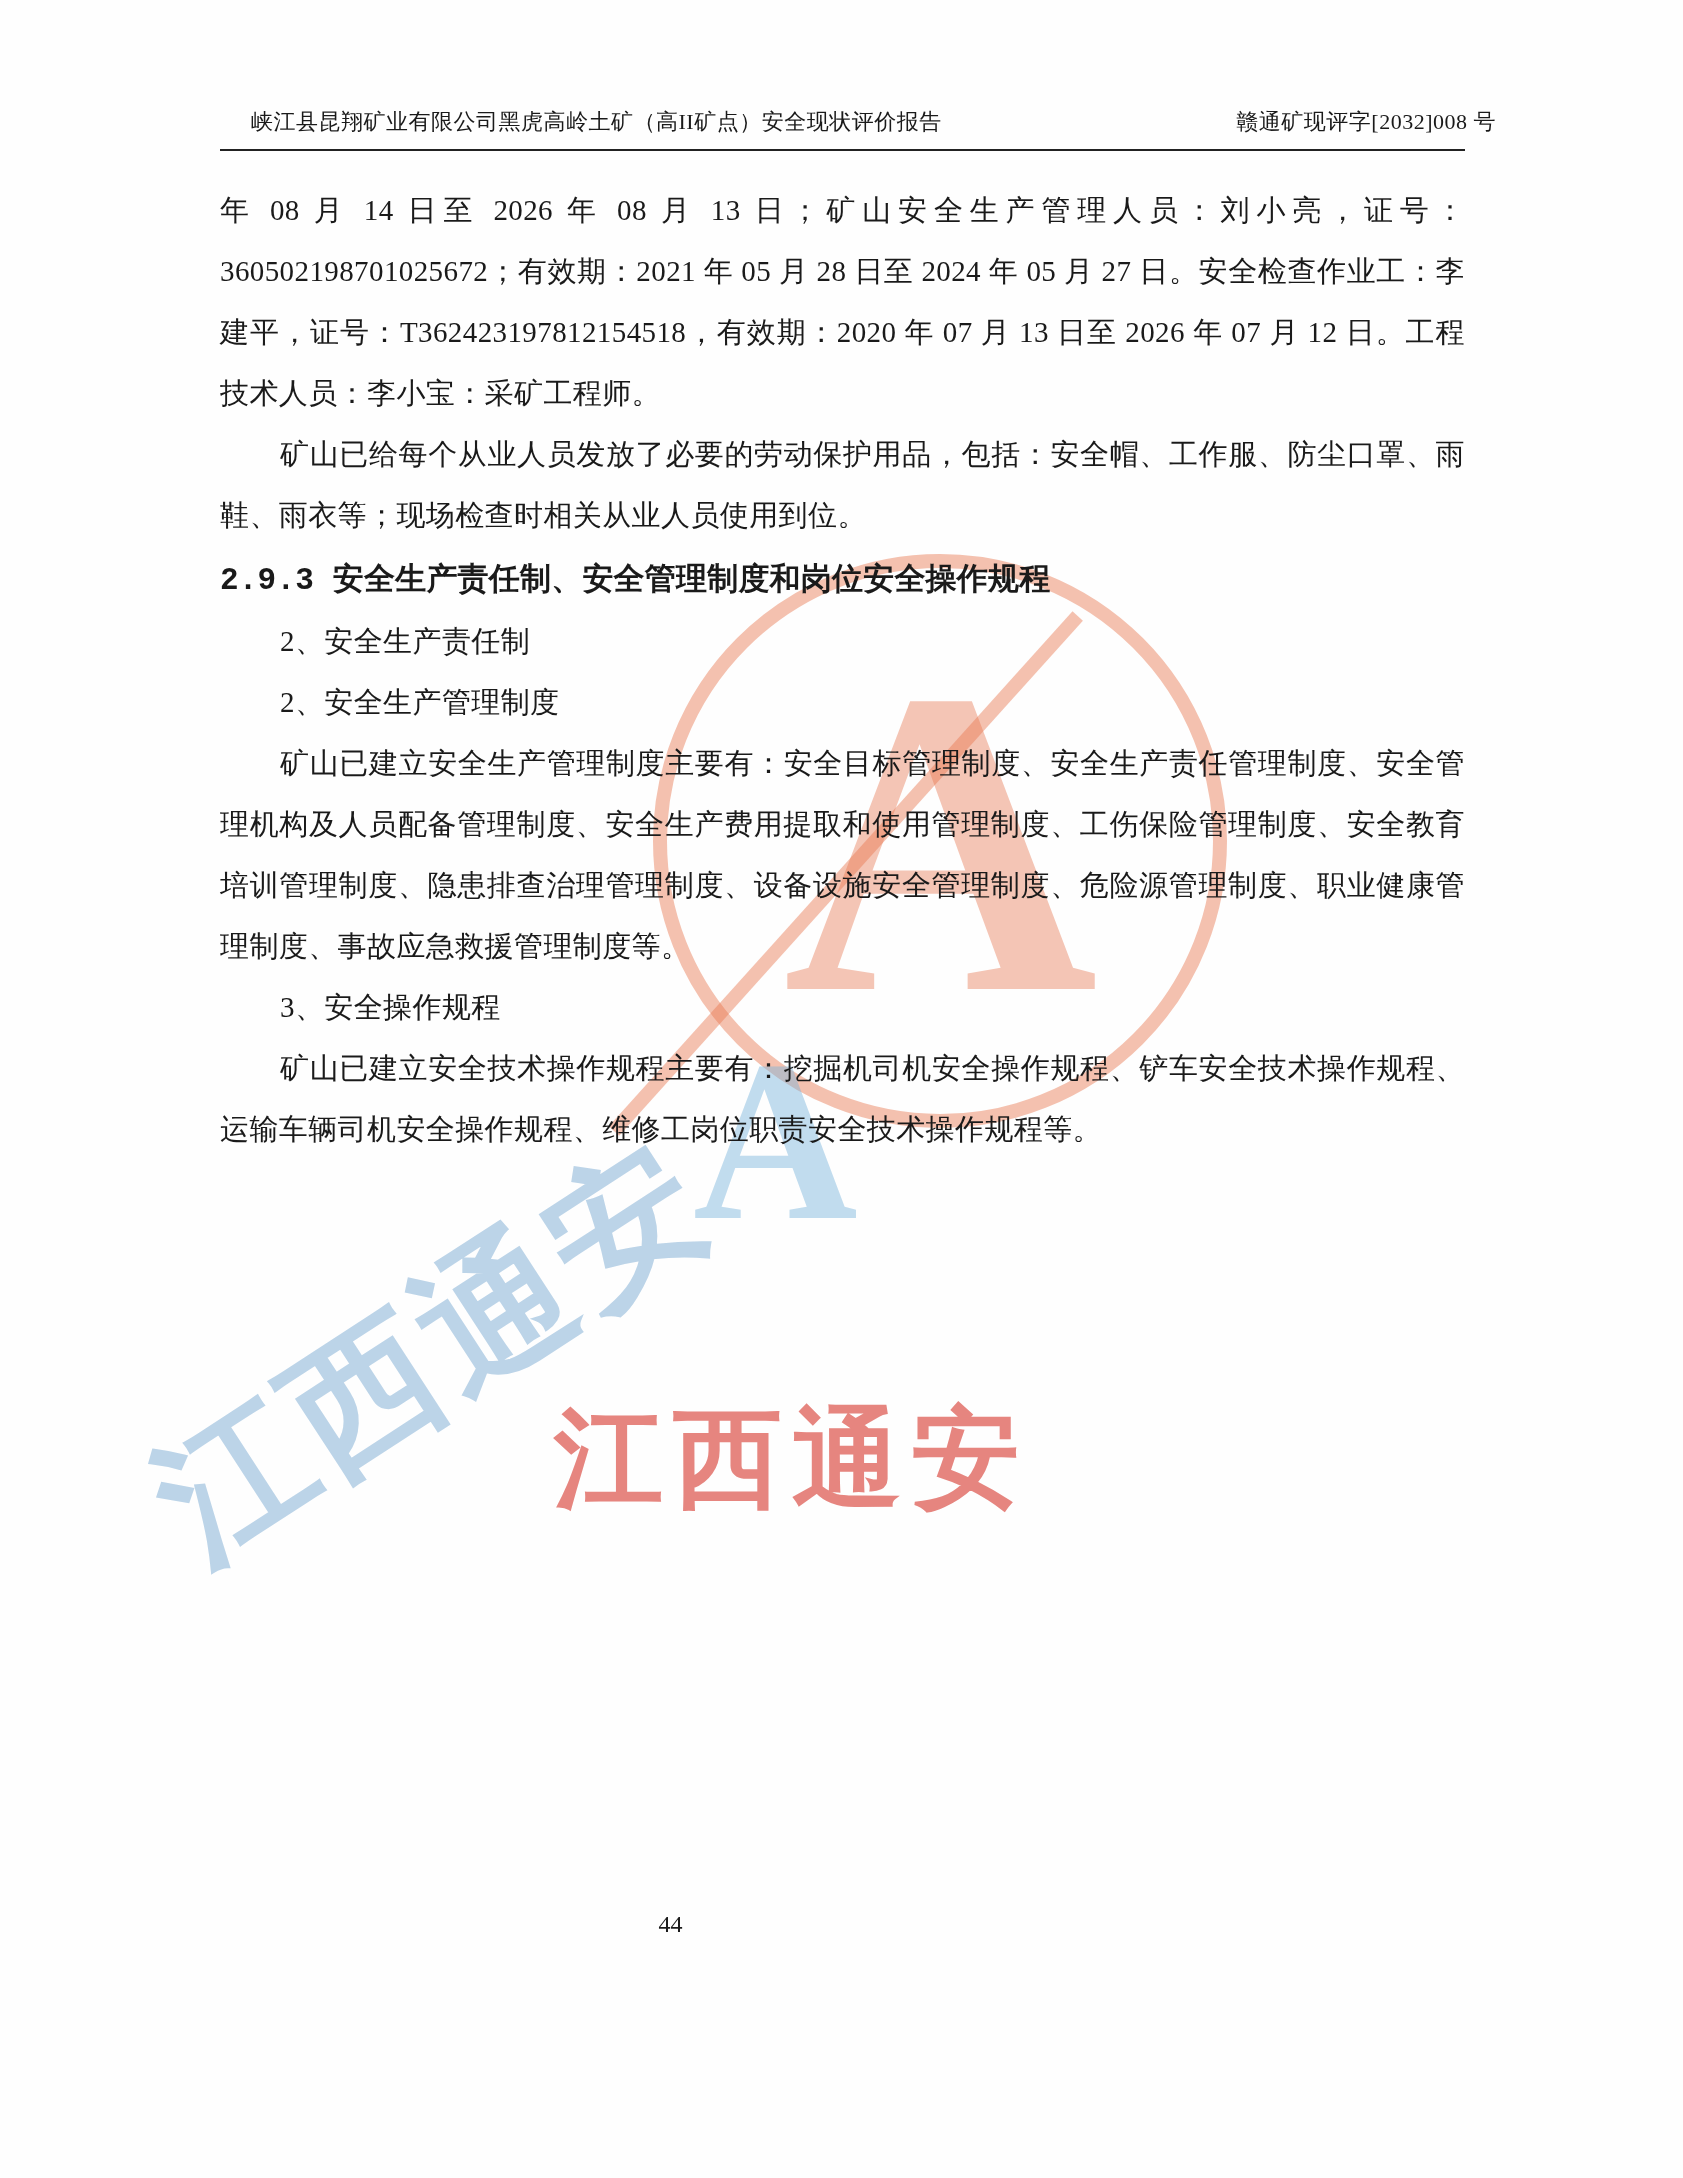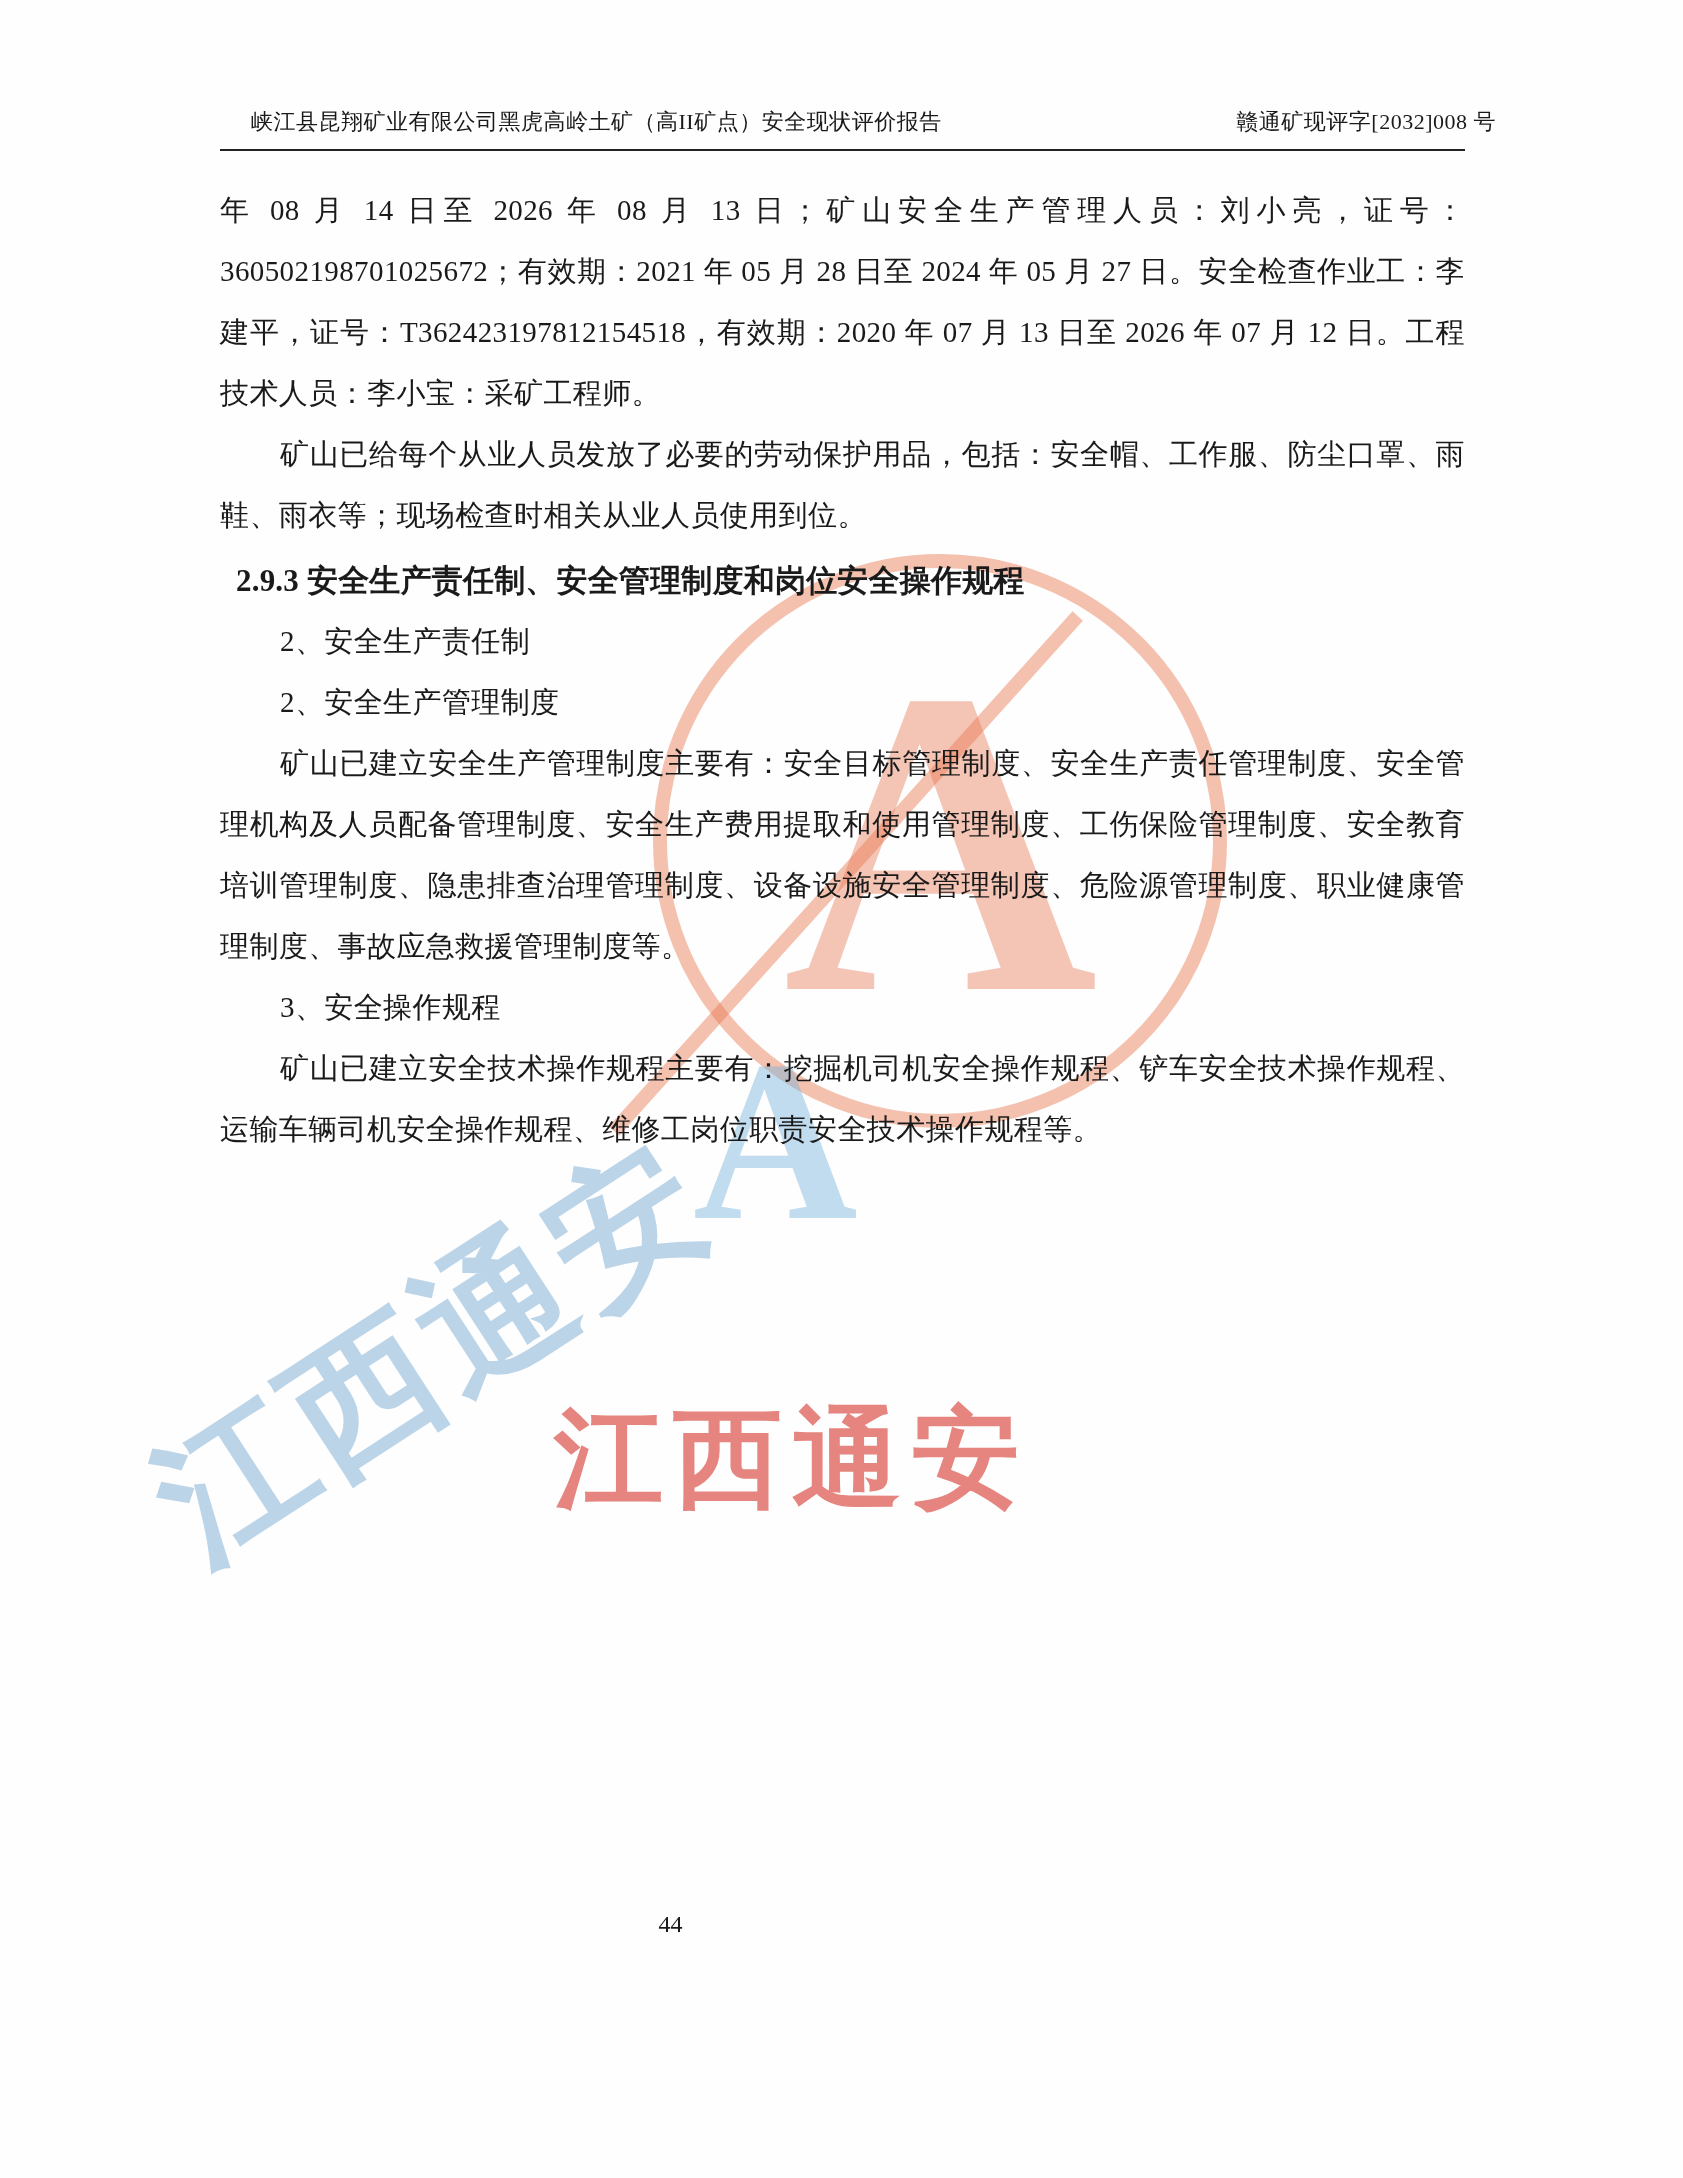--- a/index.html
+++ b/index.html
@@ -138,25 +138,25 @@
   p {
     margin: 0;
     font-size: 29px;
     line-height: 61px;
     text-align: justify;
     text-justify: inter-ideograph;
     letter-spacing: 0.4px;
   }
   p.indent { text-indent: 60px; }
   h3.heading {
-    margin: 4px 0 0 16px;
+    margin: 4px 0 0 0;
     font-size: 31px;
     line-height: 61px;
     font-weight: 700;
-    font-family: Liberation Serif, serif;
+    font-family: Liberation Mono, monospace;
     letter-spacing: 0.2px;
   }
   .footer {
     position: absolute;
     left: 0;
     top: 1911px;
     width: 1341px;
     text-align: center;
     font-size: 24px;
     font-family: "Liberation Serif", serif;

